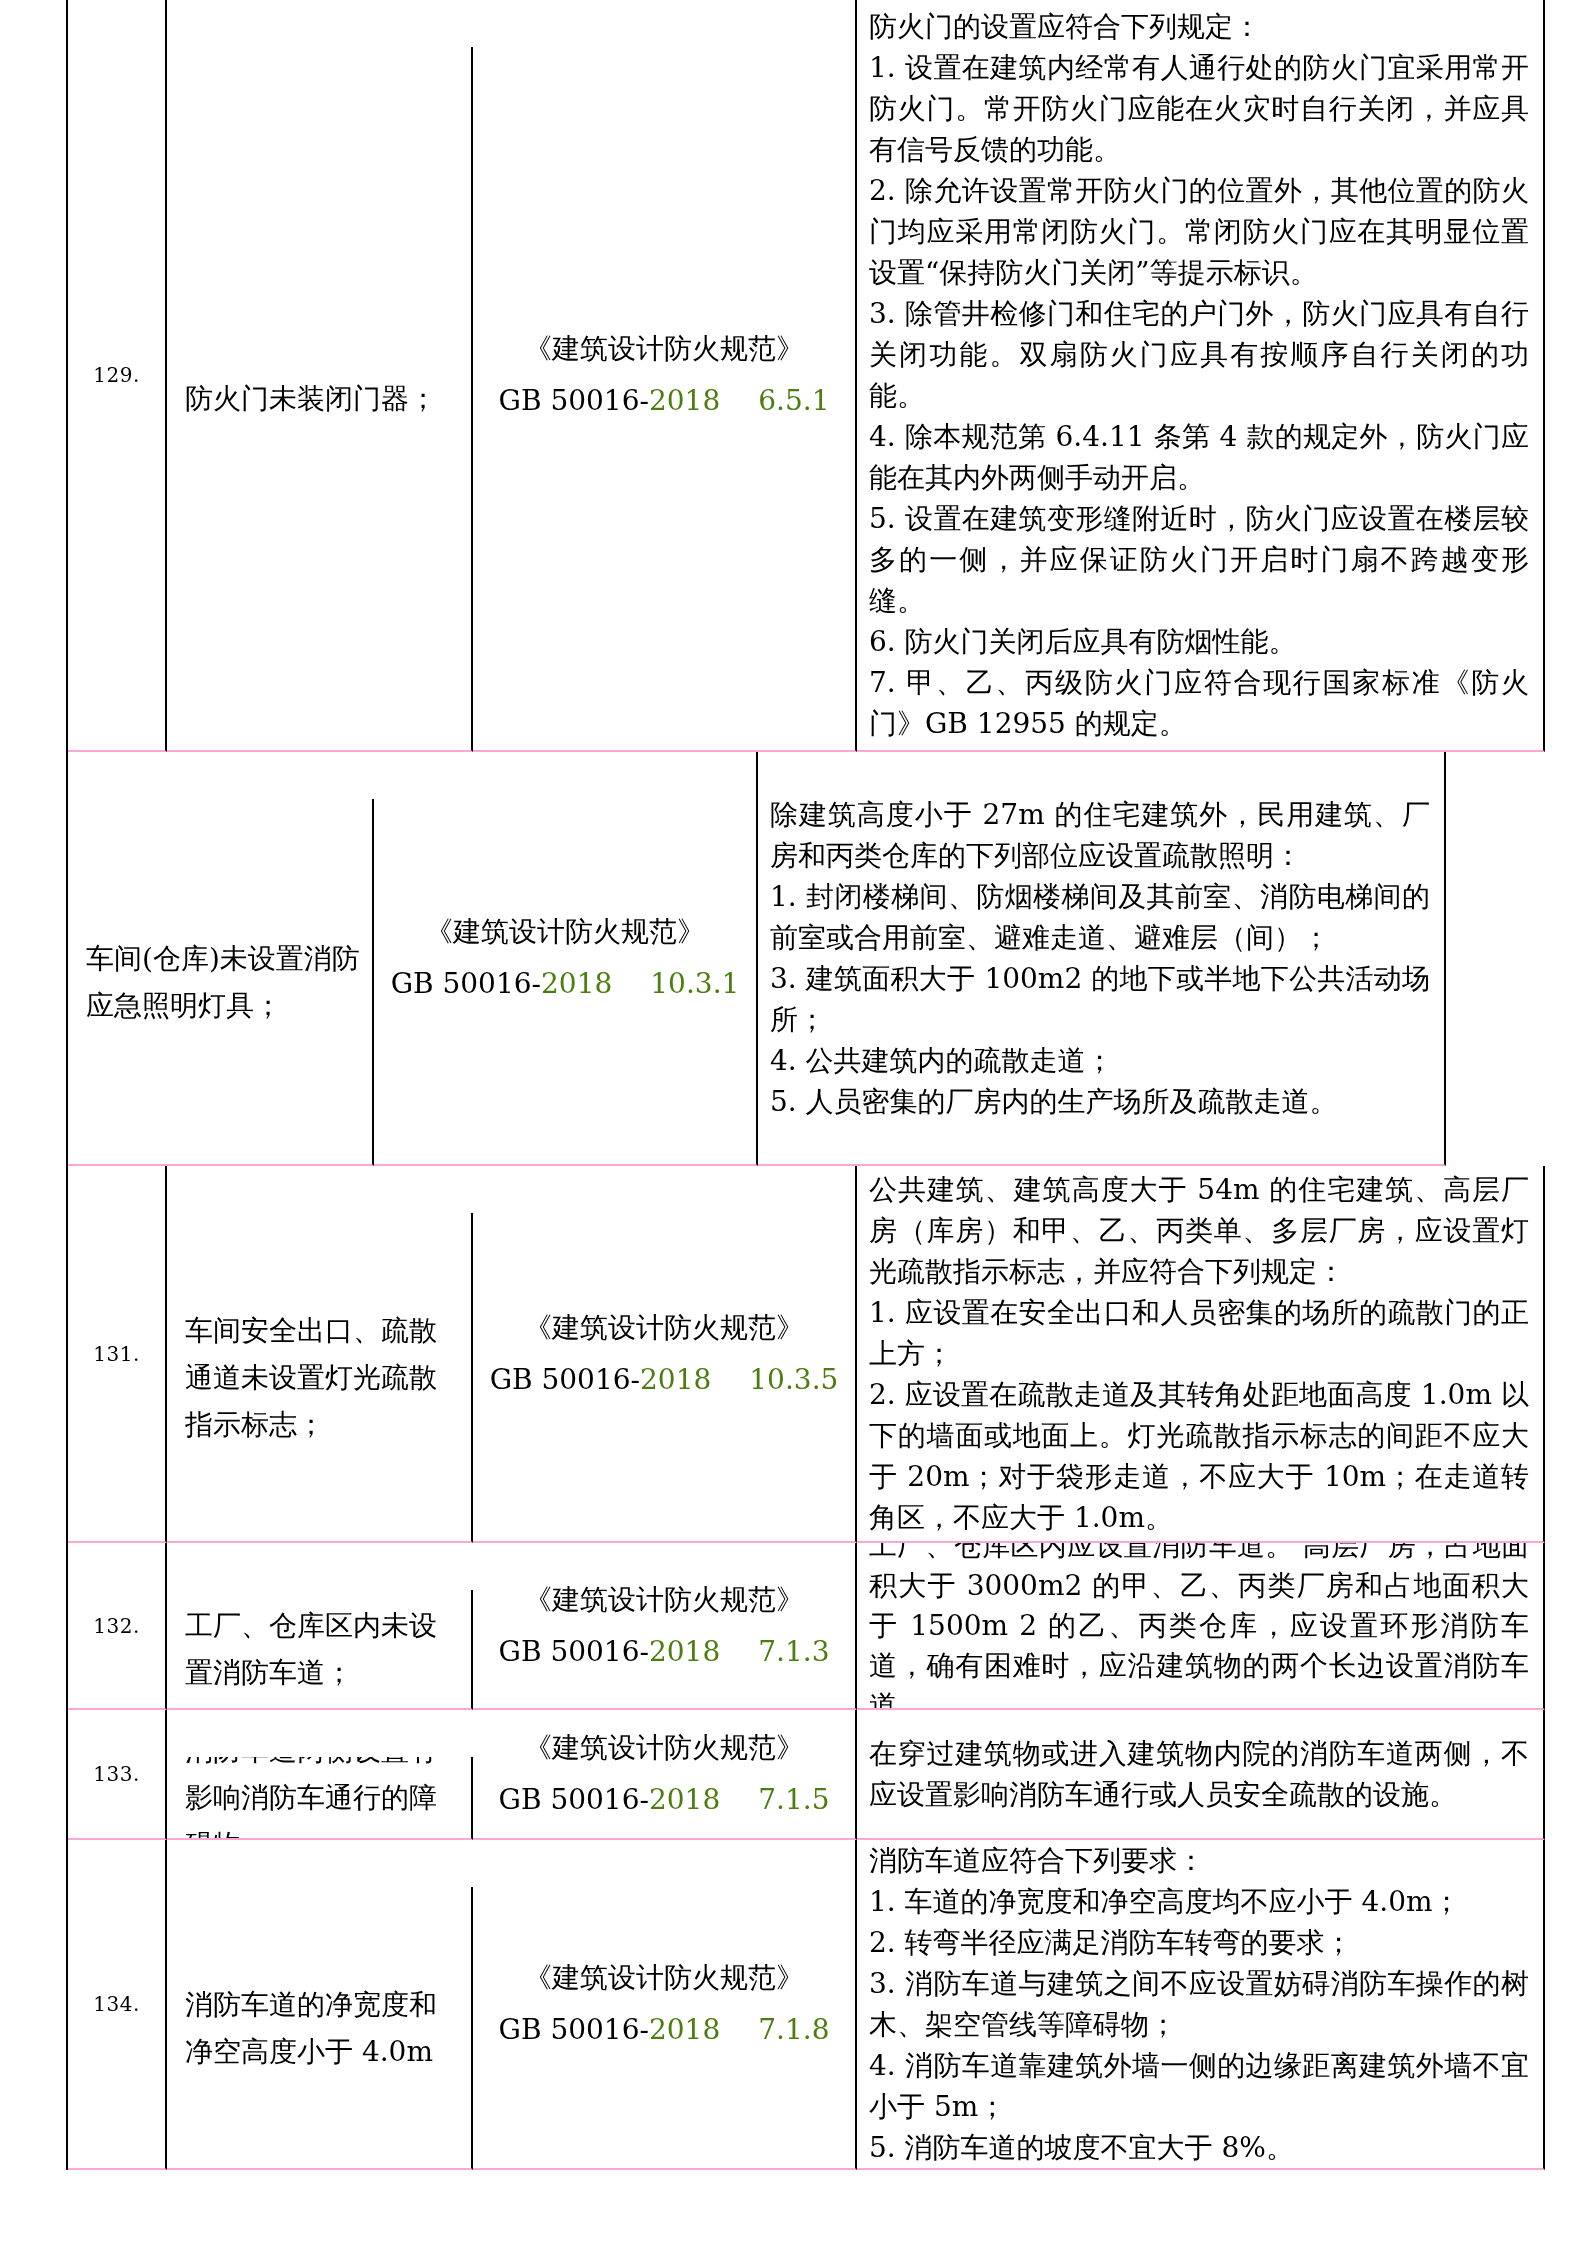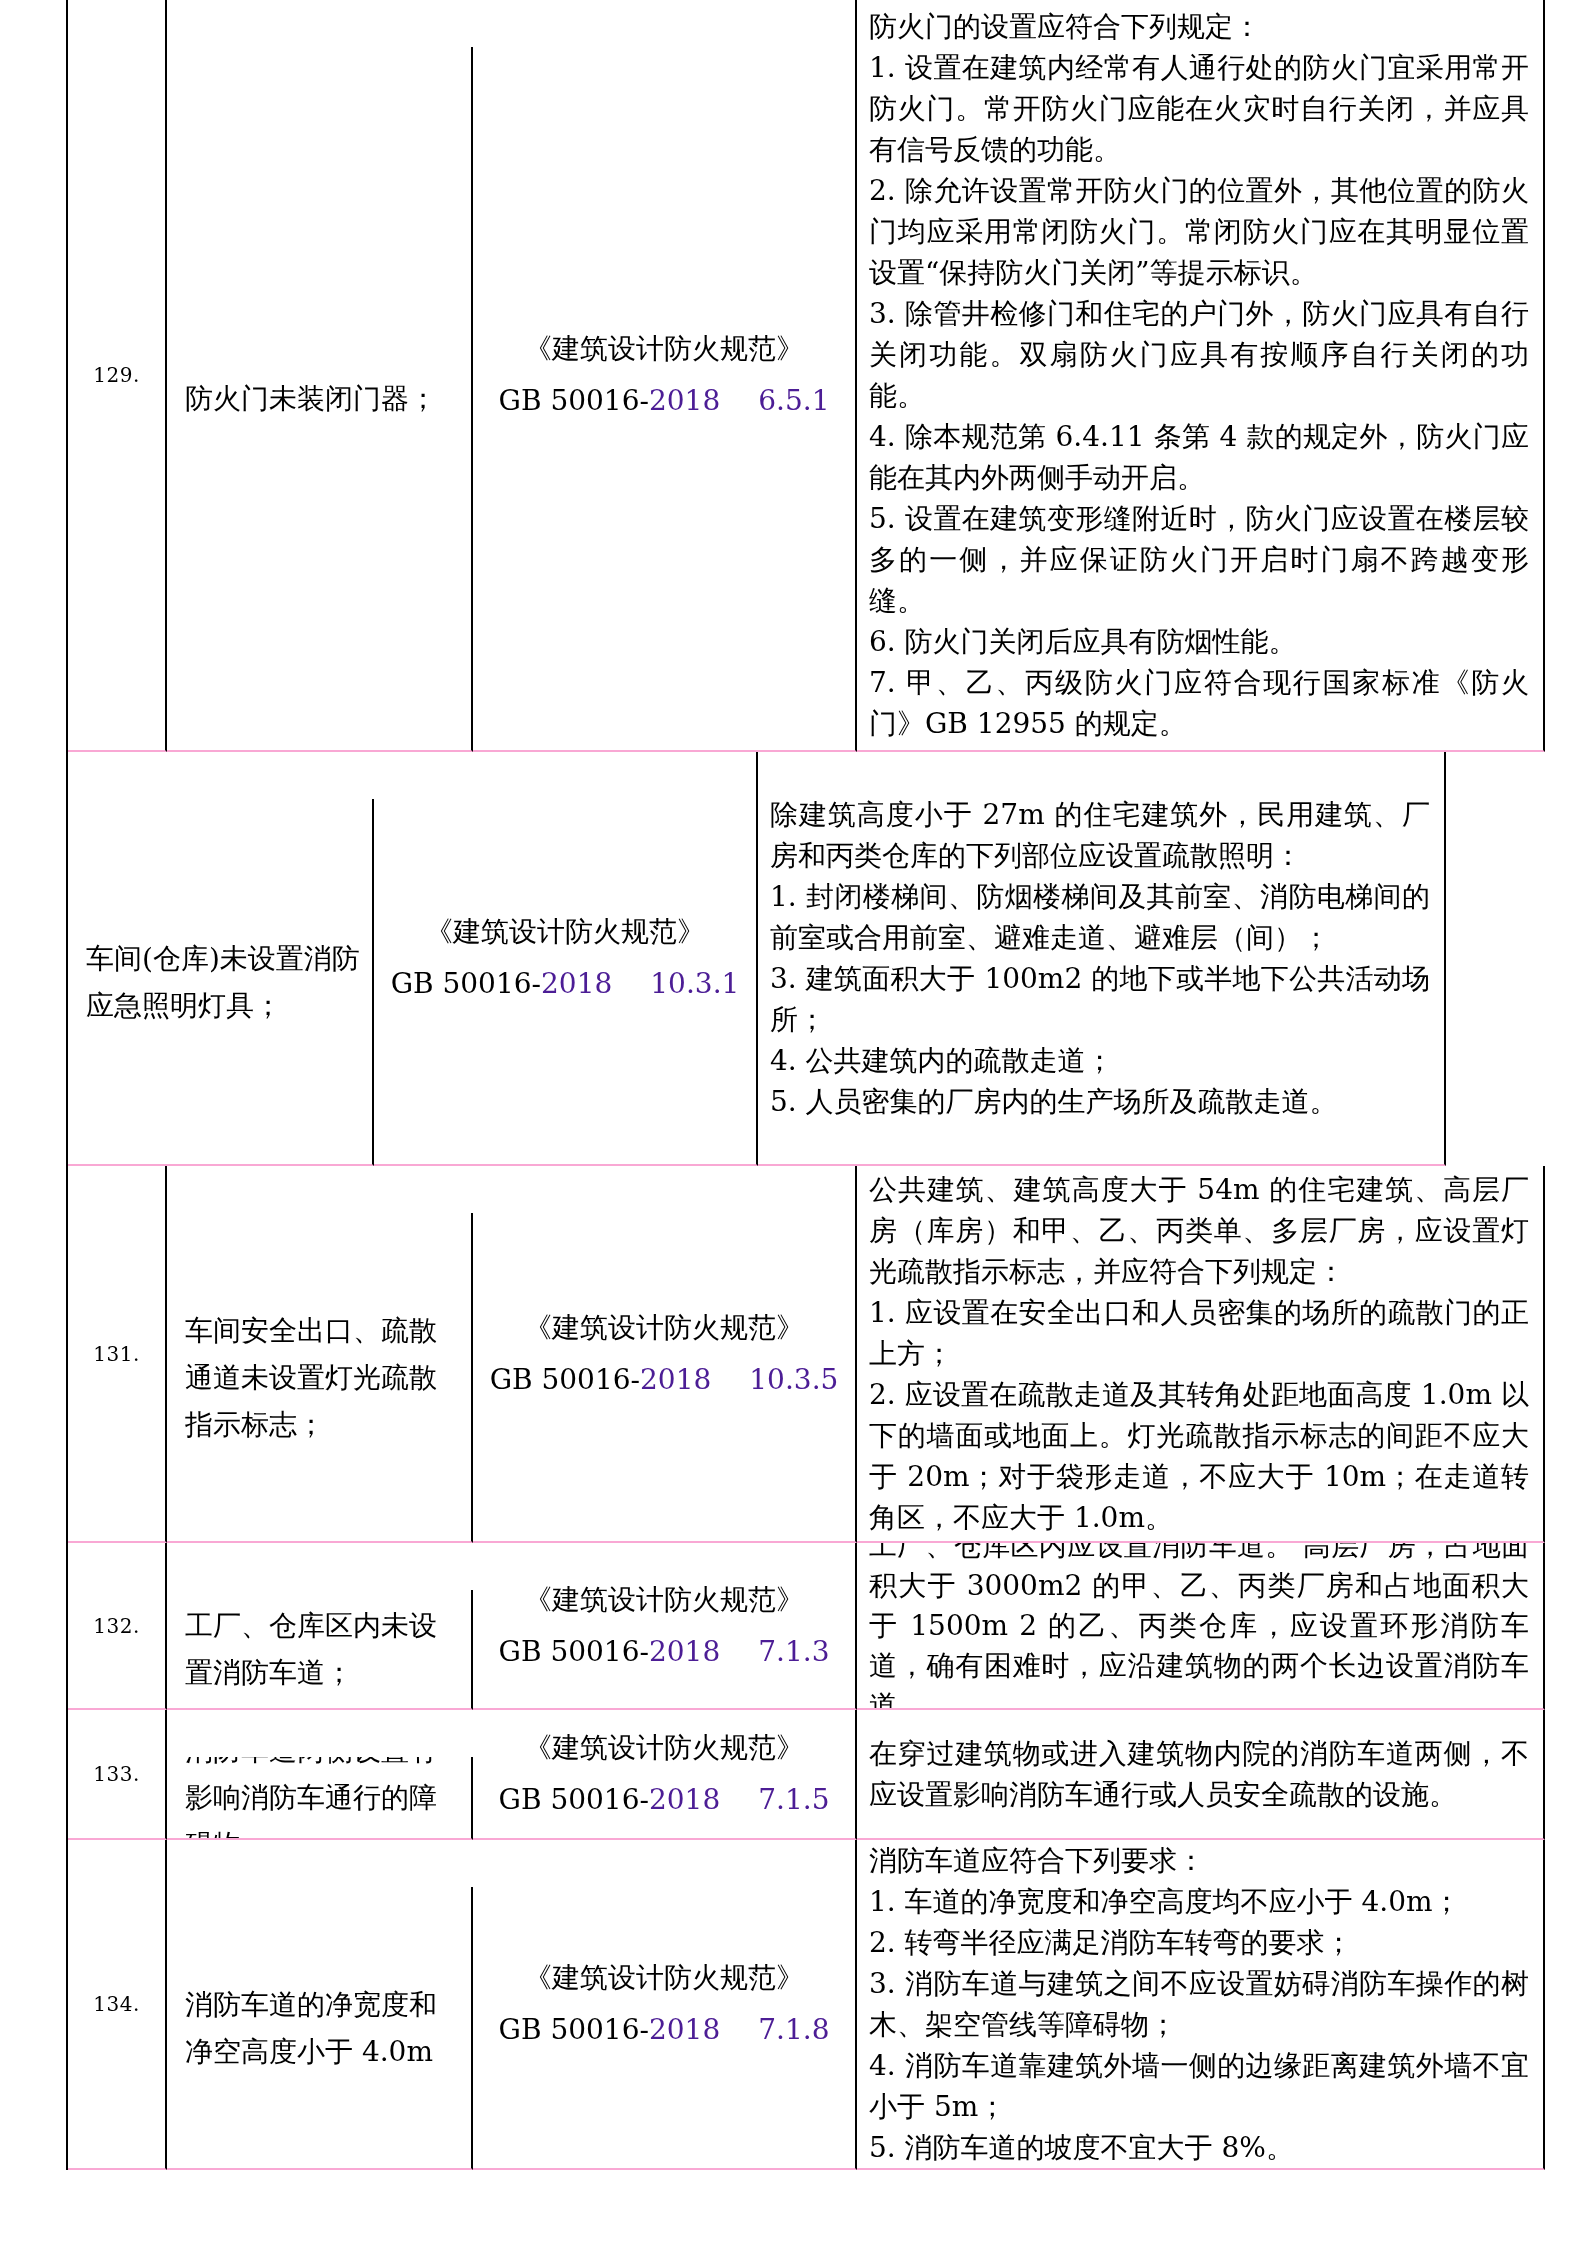--- a/index.html
+++ b/index.html
@@ -54,21 +54,21 @@
     width:688px;
     padding:6px 14px 6px 12px;
     font-size:28px;
     line-height:41px;
   }
   .c-detail p{
     margin:0;
     text-align:justify;
   }
   .ref-line{white-space:nowrap;}
-  .red{color:#4c1d95;}
+  .red{color:#4d7c0f;}
   .sect{margin-left:38px;}
 </style>
 </head>
 <body>
 
 <div class="doc-table">
 
   <div class="row" style="height:752px">
     <div class="cell c-num">129.</div>
     <div class="cell c-issue">

